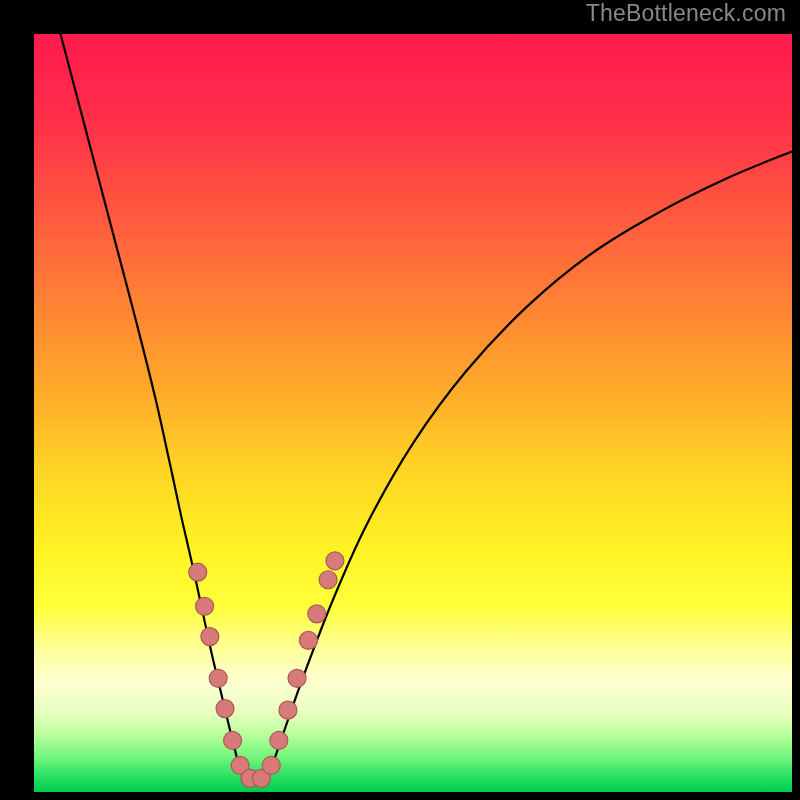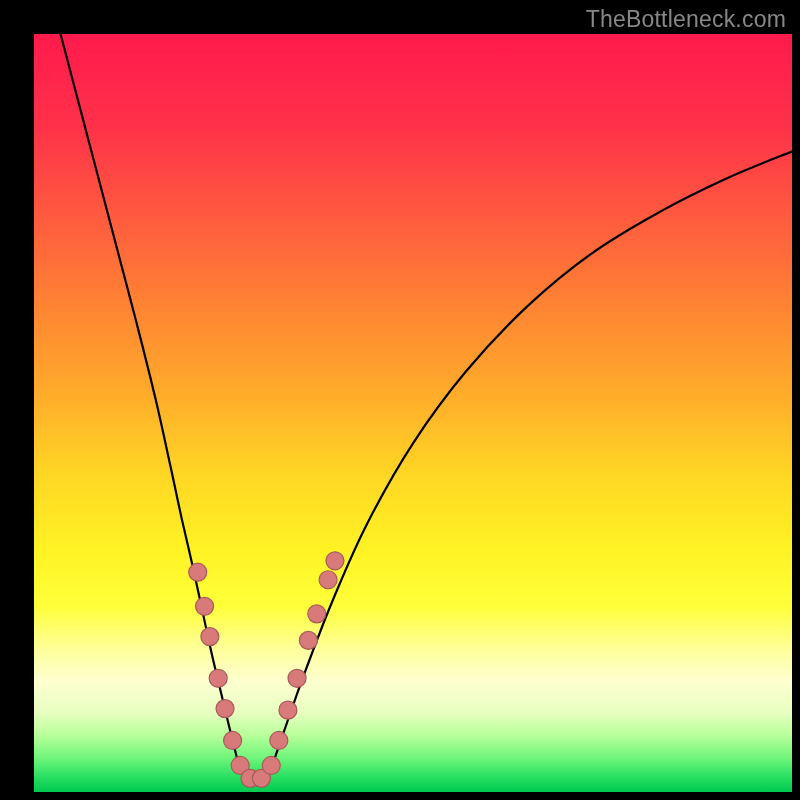--- a/index.html
+++ b/index.html
@@ -15,21 +15,21 @@
     position: absolute;
     inset: 0;
     background: #000;
   }
   .plot {
     position: absolute;
     background: #fff;
   }
   .watermark {
     position: absolute;
-    top: 6px;
+    top: 0;
     right: 14px;
     color: #888;
     font-size: 23px;
     letter-spacing: 0.2px;
     font-weight: 400;
   }
   svg {
     display: block;
   }
 </style>

